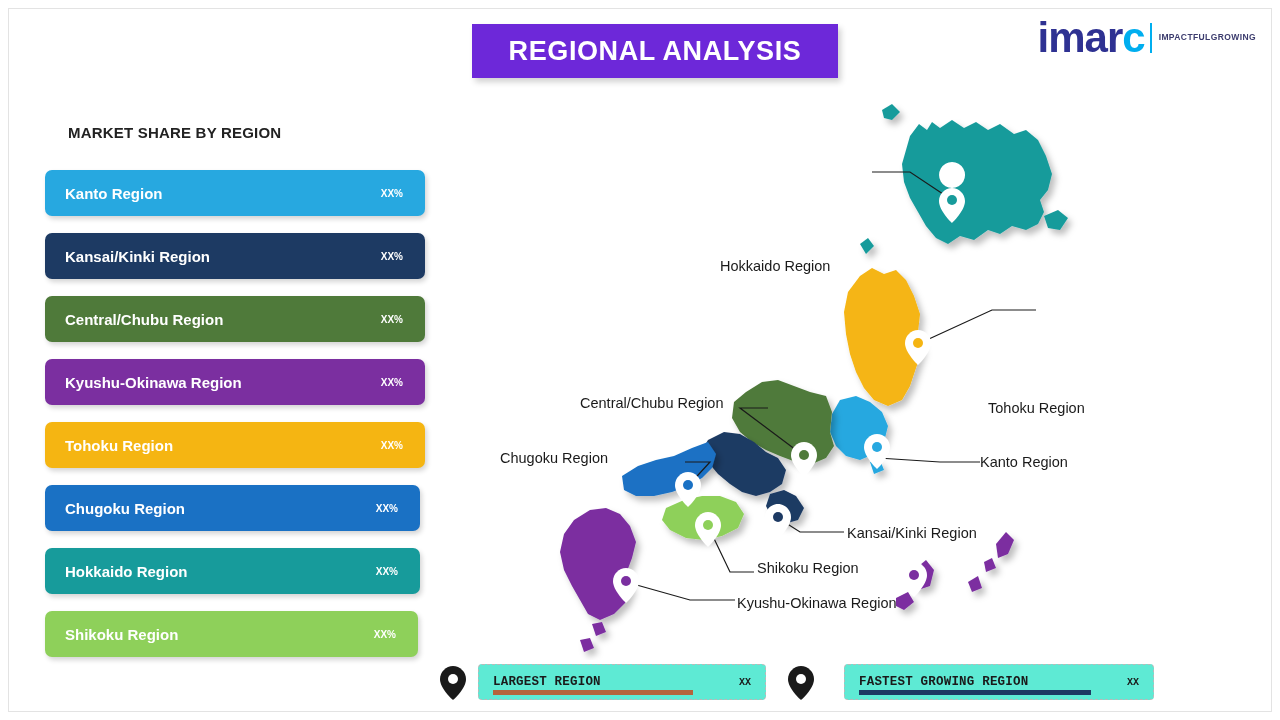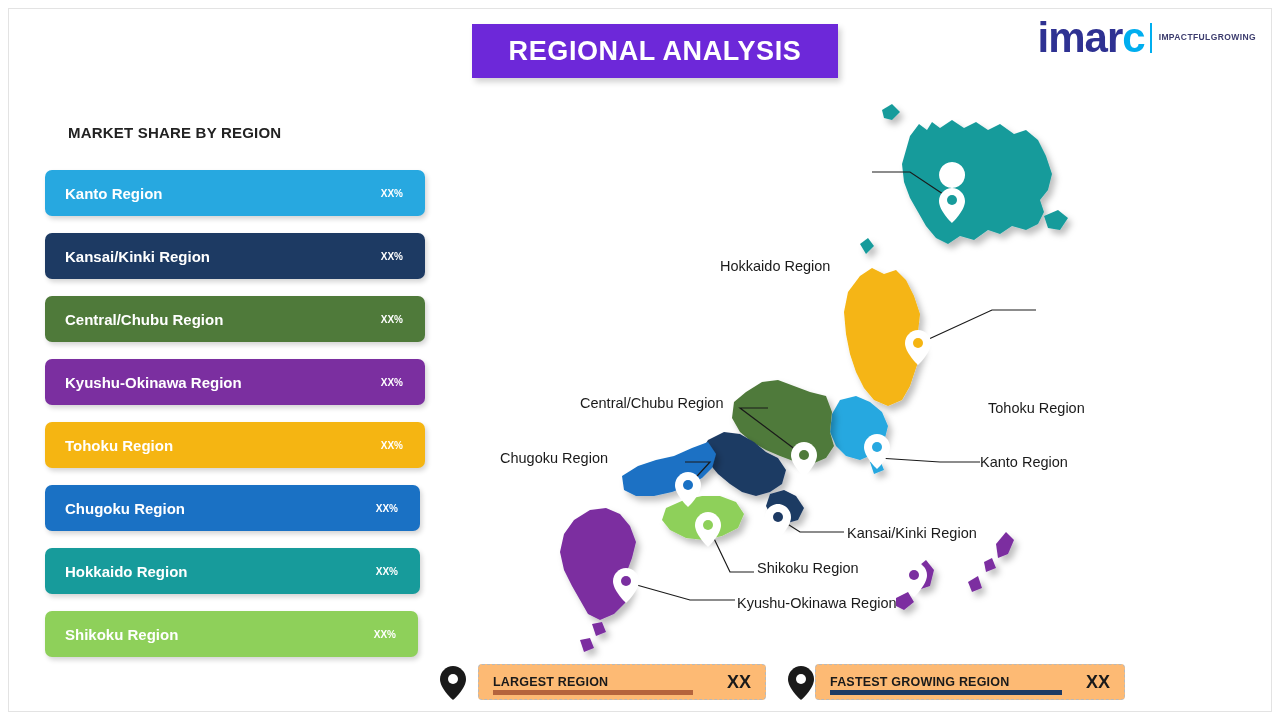--- a/index.html
+++ b/index.html
@@ -69,24 +69,24 @@
   .map-label{
     position:absolute;font-size:14.5px;color:#1a1a1a;white-space:nowrap;
   }
 
   
   .footer{
     position:absolute;left:432px;top:664px;width:710px;height:42px;
   }
   .fbox{
     position:absolute;top:0;height:36px;border:1px dashed #b9b9b9;border-radius:4px;
-    background:#fdba74;display:flex;align-items:center;padding:0 14px;box-sizing:border-box;
+    background:#5eead4;display:flex;align-items:center;padding:0 14px;box-sizing:border-box;font-family:Liberation Mono, monospace;
   }
   .fbox .ftxt{font-size:12.5px;font-weight:bold;color:#1a1a1a;letter-spacing:.2px;}
-  .fbox .fval{font-size:18px;font-weight:bold;color:#1a1a1a;margin-left:auto;}
+  .fbox .fval{font-size:10px;font-weight:bold;color:#1a1a1a;margin-left:auto;}
   .fbar{position:absolute;left:14px;bottom:4px;height:5px;}
   .pin{
     position:absolute;width:26px;height:34px;
   }
 </style>
 </head>
 <body>
 
 <div class="page-border"></div>
 
@@ -264,18 +264,18 @@
   <div class="fbox" style="left:46px;width:288px;">
     <span class="ftxt">LARGEST REGION</span>
     <span class="fval">XX</span>
     <div class="fbar" style="width:200px;background:#b5643c;"></div>
   </div>
 
   <svg class="pin" style="left:356px;top:2px;" viewBox="0 0 26 34">
     <path fill="#1a1a1a" d="M13,0 C6,0 0,6 0,13 C0,23 13,34 13,34 C13,34 26,23 26,13 C26,6 20,0 13,0 z"></path>
     <circle cx="13" cy="13" r="5" fill="#ffffff"></circle>
   </svg>
-  <div class="fbox" style="left:383px;width:310px;text-align:center;">
+  <div class="fbox" style="left:412px;width:310px;text-align:center;">
     <span class="ftxt">FASTEST GROWING REGION</span>
     <span class="fval">XX</span>
     <div class="fbar" style="width:232px;background:#1d3a63;"></div>
   </div>
 </div>
 
 </body></html>

